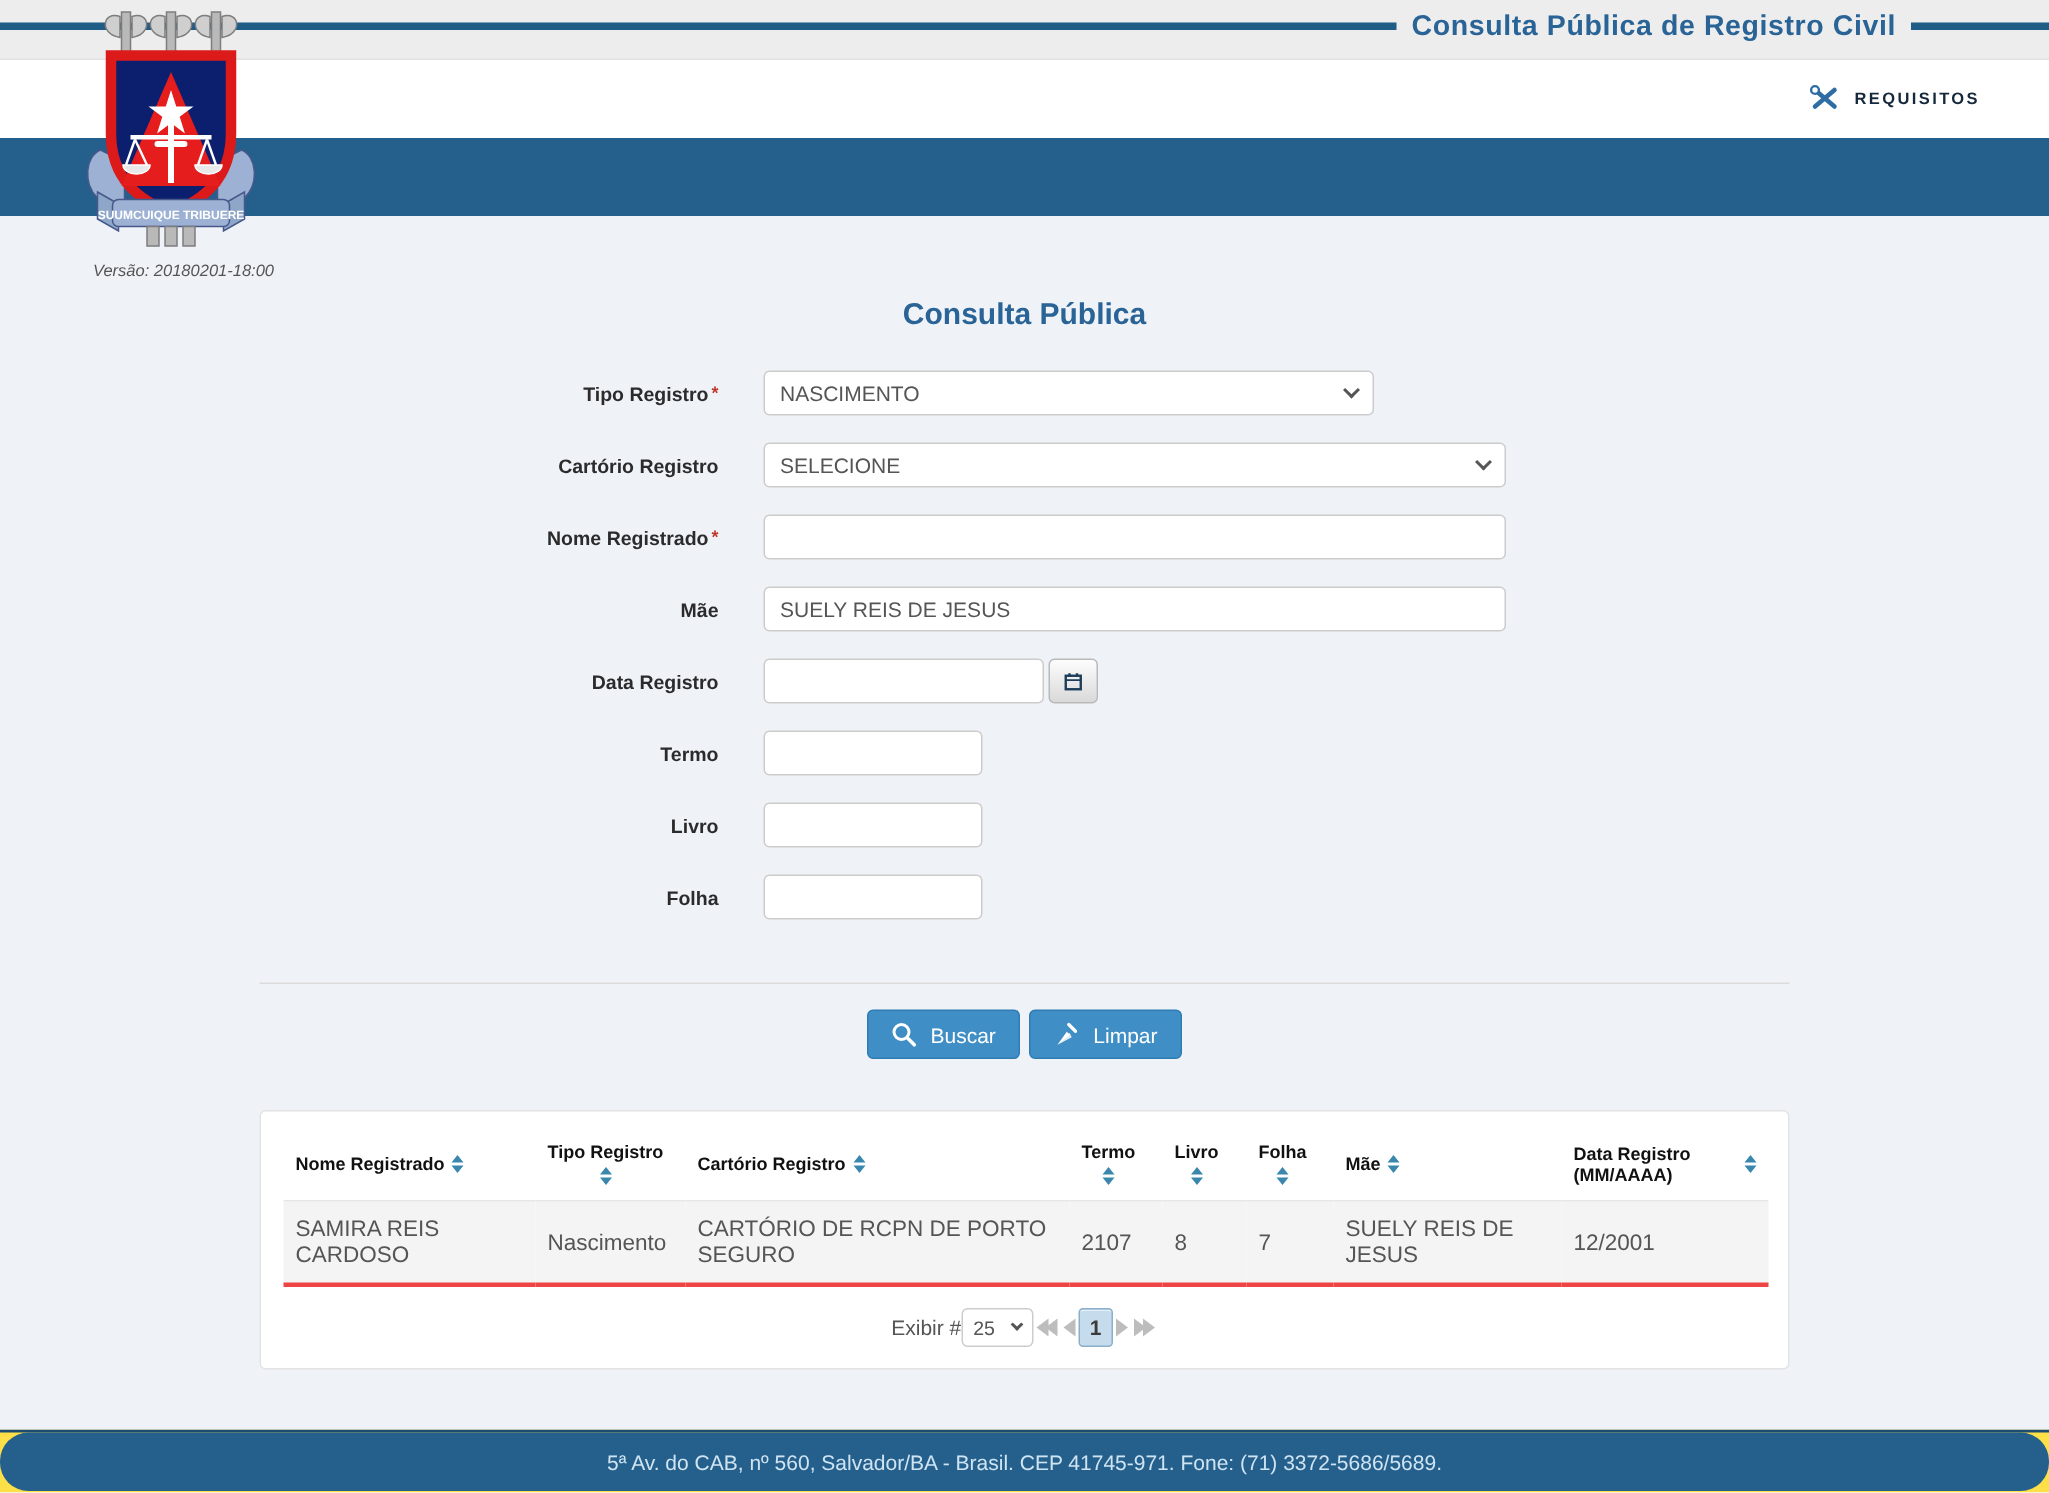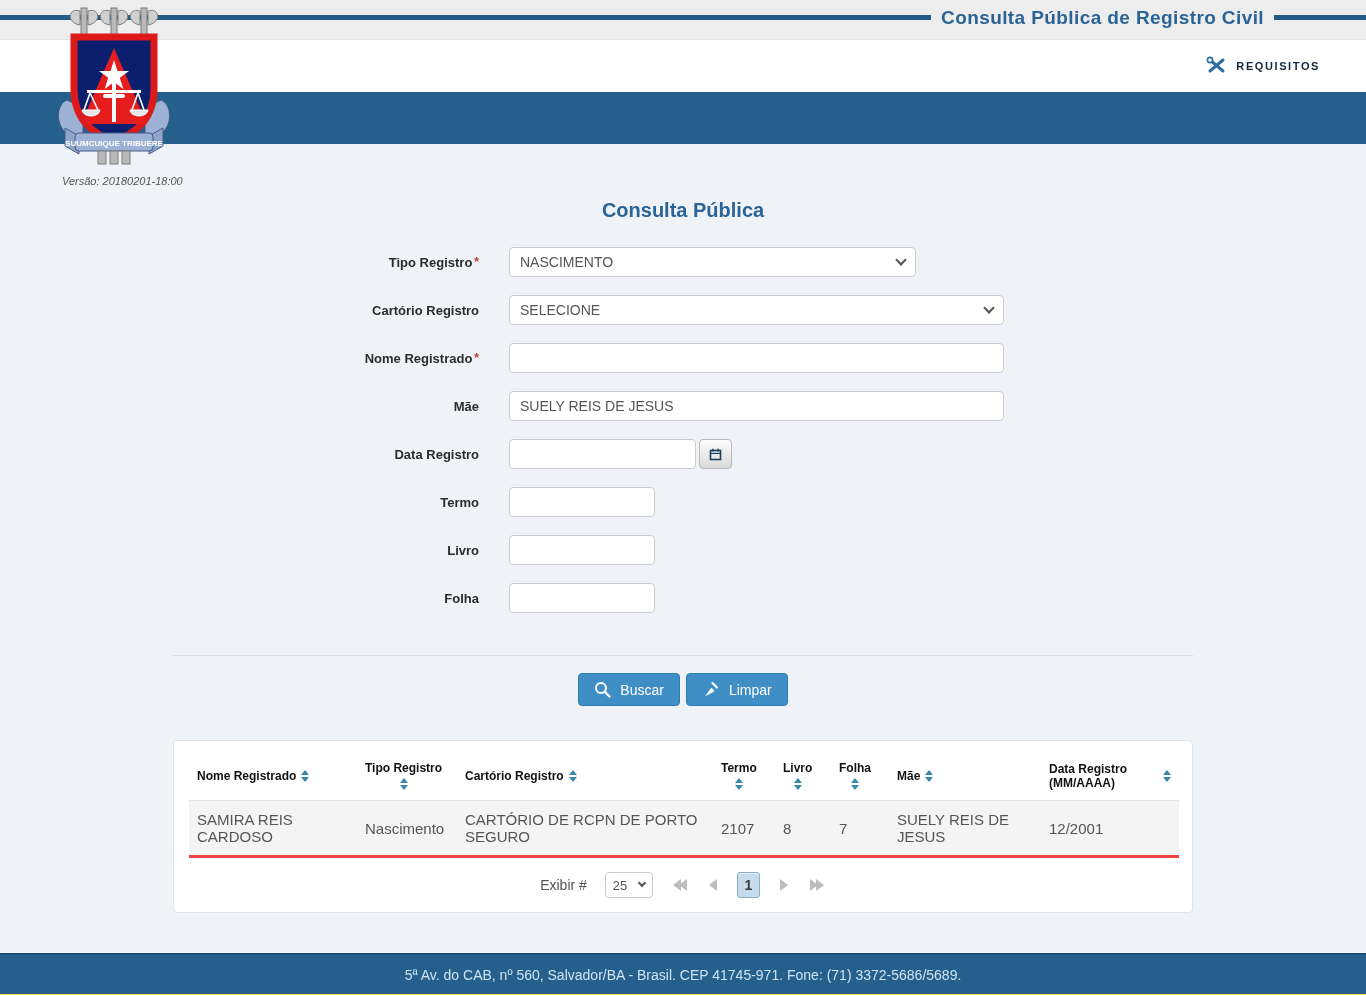--- a/index.html
+++ b/index.html
@@ -50,35 +50,35 @@
   table { width:100%; border-collapse:collapse; table-layout:fixed; }
   th { font-size:12px; font-weight:bold; color:#111; text-align:left; padding:14px 8px 10px 8px; vertical-align:middle; }
   td { font-size:15px; color:#555; padding:10px 8px; vertical-align:middle; }
   tbody tr { background:#f4f4f4; border-top:1px solid #e5e5e5; border-bottom:3px solid #ef4444; }
   .th-inline { display:inline-flex; align-items:center; gap:5px; }
   .th-stack { display:inline-flex; flex-direction:column; align-items:center; gap:3px; }
   .sort { display:inline-flex; flex-direction:column; gap:2px; cursor:pointer; }
   .sort .up   { width:0; height:0; border-left:4px solid transparent; border-right:4px solid transparent; border-bottom:5px solid #3a87ad; }
   .sort .down { width:0; height:0; border-left:4px solid transparent; border-right:4px solid transparent; border-top:5px solid #3a87ad; }
 
-  .pager { display:flex; align-items:center; justify-content:center; gap:18px; margin-top:14px; }
+  .pager { display:flex; align-items:center; justify-content:center; margin-top:14px; }
   .exibir { font-size:14px; color:#555; }
   .psize { width:48px; height:26px; font-size:13px; padding:0 7px; }
   .psize .chev { width:6px; height:6px; }
   .arrow-btn { display:flex; align-items:center; cursor:pointer; padding:2px; }
   .tri-l { width:0; height:0; border-top:6px solid transparent; border-bottom:6px solid transparent; border-right:8px solid #bdbdbd; }
   .tri-r { width:0; height:0; border-top:6px solid transparent; border-bottom:6px solid transparent; border-left:8px solid #bdbdbd; }
   .dbl { display:flex; } .dbl > *:last-child { margin-left:-2px; }
   .page-btn { min-width:23px; height:26px; background:#c6dcec; border:1px solid #8aafc9; border-radius:3px;
               display:flex; align-items:center; justify-content:center; font-size:14px; font-weight:bold;
               color:#3a3a3a; cursor:pointer; box-shadow:inset 0 1px 0 #e3eff7; }
 
   
   .footer-line { height:2px; background:#1c4e74; }
-  .footer { height:39px; background:#255f8c; display:flex; align-items:center; justify-content:center; }
+  .footer { height:39px; background:#255f8c; display:flex; align-items:center; justify-content:center;border-radius:19px; }
   .footer span { font-size:14px; color:#cfe4f2; }
 </style>
 </head>
 <body>
 
 <div class="page">
 
   <div class="strip-top">
     <div class="blue-rule"></div>
     <div class="page-title">Consulta Pública de Registro Civil</div>

